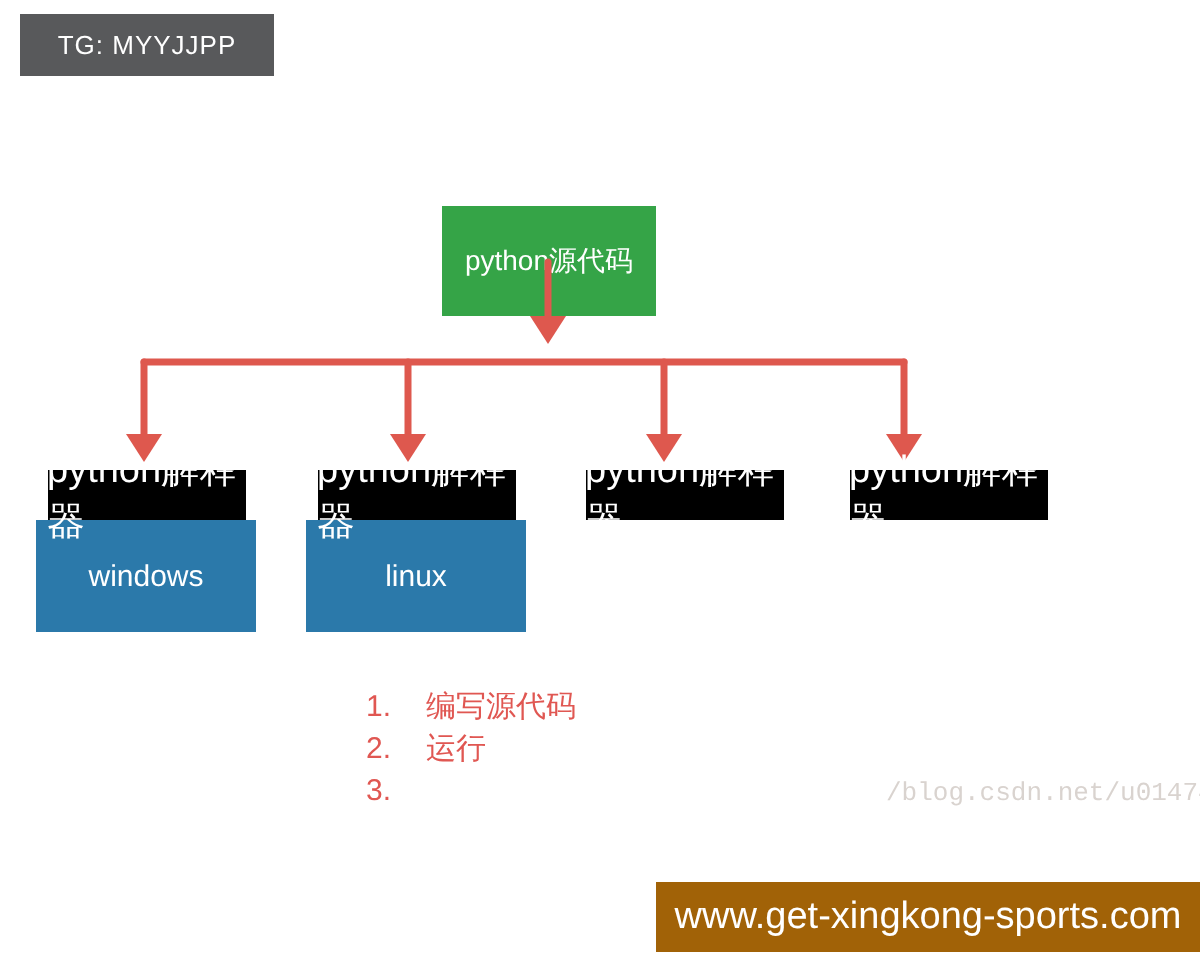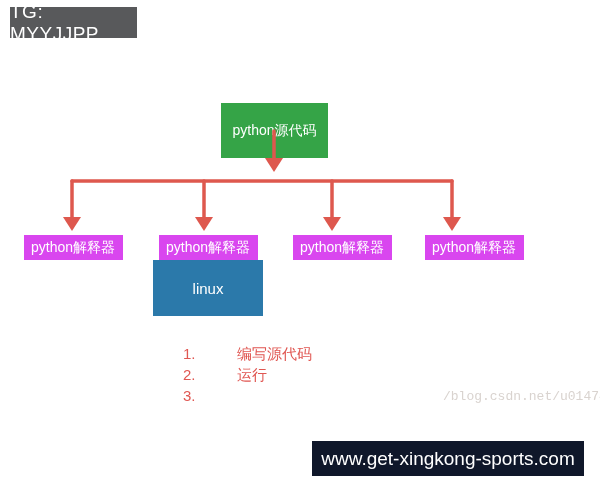--- a/index.html
+++ b/index.html
@@ -13,21 +13,21 @@
     background: #ffffff;
     overflow: hidden;
   }
 
   .badge {
     position: absolute;
     left: 10px; top: 7px;
     width: 127px; height: 31px;
     background: #58595b;
     color: #ffffff;
-    font-size: 19px;
+    font-size: 13px;
     letter-spacing: 0.5px;
     display: flex; align-items: center; justify-content: center;
   }
 
   .root-box {
     position: absolute;
     left: 221px; top: 76px;
     width: 107px; height: 55px;
     background: #35a447;
     color: #ffffff;
@@ -46,58 +46,58 @@
 
   .unit { position: absolute; top: 235px; width: 110px; }
   .unit-1 { left: 18px; }
   .unit-2 { left: 153px; }
   .unit-3 { left: 287px; }
   .unit-4 { left: 419px; }
 
   .interp-box {
     margin: 0 auto;
     width: 99px; height: 25px;
-    background: #d946ef;
+    background: #000000;
     color: #ffffff;
-    font-size: 14px;
+    font-size: 19px;
     display: flex; align-items: center; justify-content: center;
   }
   .platform-box {
     width: 110px; height: 56px;
     background: #2b79aa;
     color: #ffffff;
     font-size: 15px;
     display: flex; align-items: center; justify-content: center;
   }
 
   .steps {
     position: absolute;
     left: 183px; top: 343px;
     color: #e05752;
     font-size: 15px;
     line-height: 21px;
   }
   .step-row { display: flex; }
   .step-num { width: 30px; flex: 0 0 30px; }
-  .step-text { white-space: nowrap; margin-left: 24px; }
+  .step-text { white-space: nowrap; }
 
   .watermark {
     position: absolute;
     left: 443px; top: 389px;
     color: #d9d3cf;
     font-family: Liberation Mono, monospace;
     font-size: 13px;
     white-space: nowrap;
   }
 
   .footer-bar {
     position: absolute;
-    left: 312px; top: 441px;
+    left: 328px; top: 441px;
     width: 272px; height: 35px;
-    background: #0f172a;
+    background: #a16207;
     color: #ffffff;
     font-size: 19px;
     display: flex; align-items: center; justify-content: center;
     white-space: nowrap;
   }
 </style>
 </head>
 <body>
 
 <div class="canvas">
@@ -121,20 +121,21 @@
 
     <line class="arrow-stroke" x1="332" y1="181" x2="332" y2="219"></line>
     <polygon class="arrow-fill" points="332,231 323,217 341,217"></polygon>
 
     <line class="arrow-stroke" x1="452" y1="181" x2="452" y2="219"></line>
     <polygon class="arrow-fill" points="452,231 443,217 461,217"></polygon>
   </svg>
 
   <div class="unit unit-1">
     <div class="interp-box">python解释器</div>
+    <div class="platform-box">windows</div>
   </div>
   <div class="unit unit-2">
     <div class="interp-box">python解释器</div>
     <div class="platform-box">linux</div>
   </div>
   <div class="unit unit-3">
     <div class="interp-box">python解释器</div>
   </div>
   <div class="unit unit-4">
     <div class="interp-box">python解释器</div>

